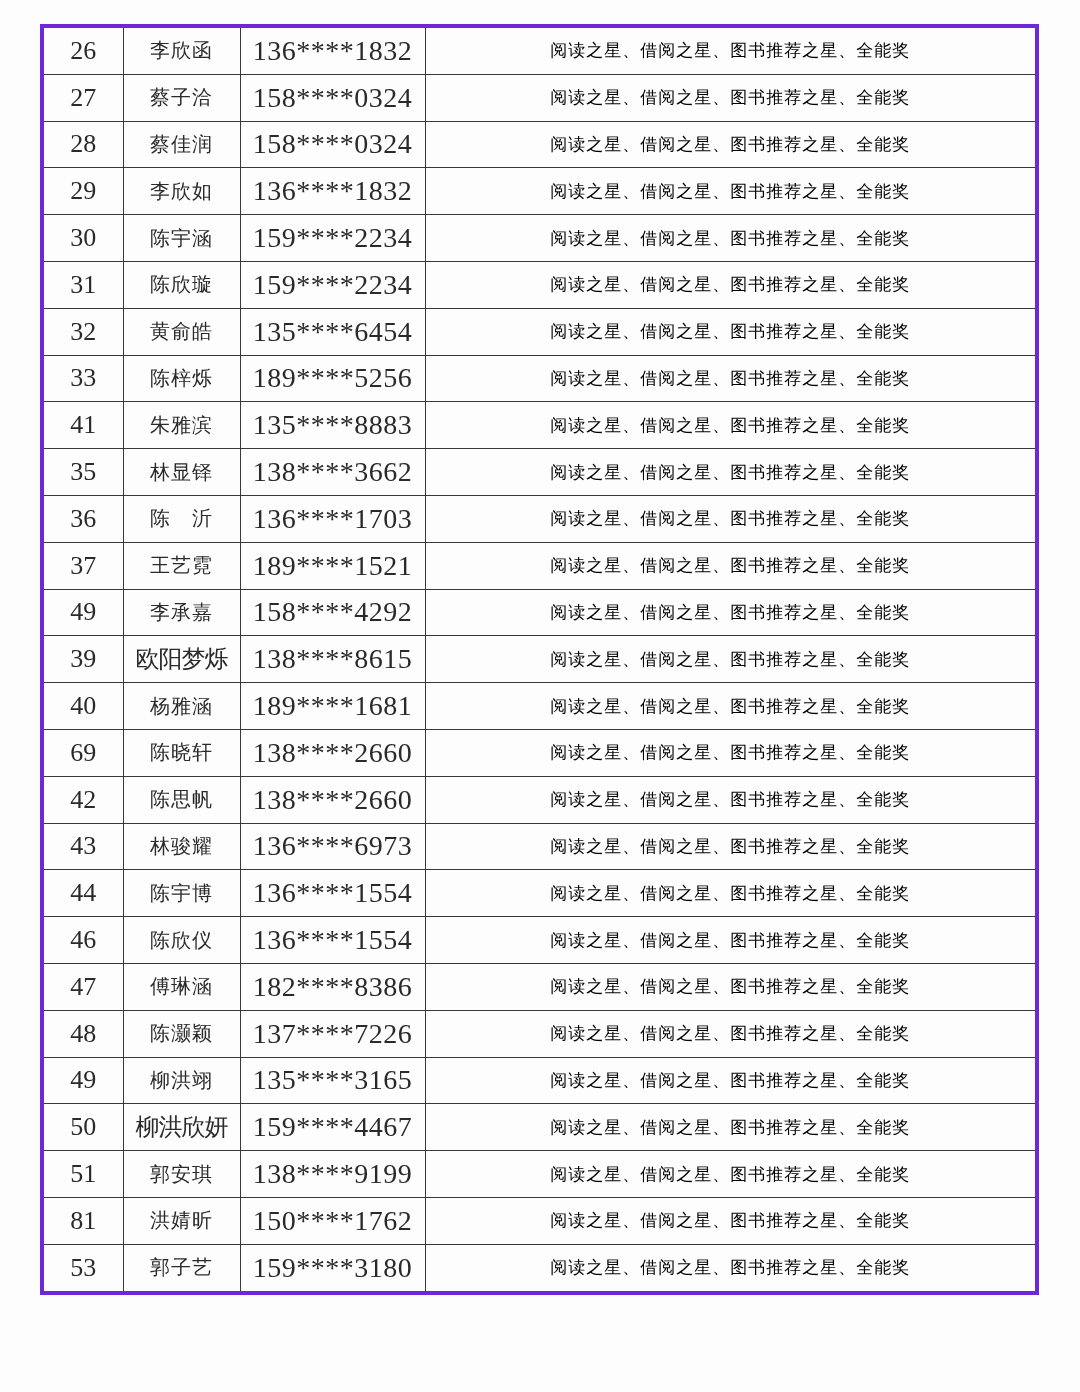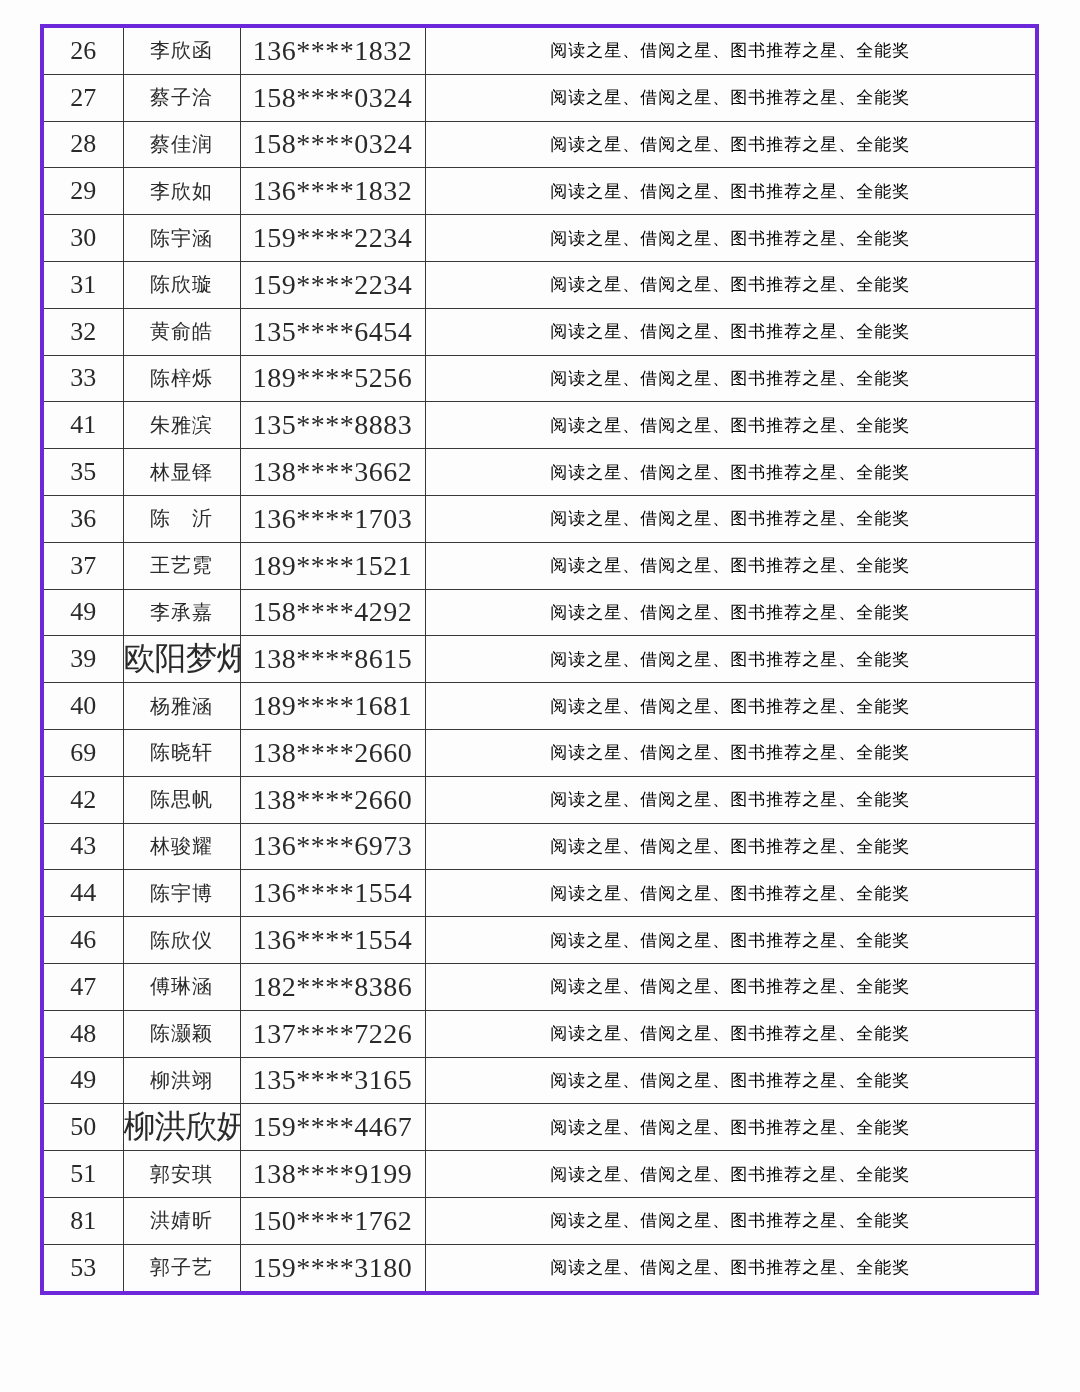--- a/index.html
+++ b/index.html
@@ -40,21 +40,21 @@
     .cell-no {
       font-family: "Liberation Serif", "DejaVu Serif", serif;
       font-size: 26px;
     }
     .cell-name {
       font-family: "DejaVu Sans", "Liberation Sans", sans-serif;
       font-size: 20px;
       letter-spacing: 1px;
     }
     .cell-name.long {
-      font-size: 32px;
+      font-size: 24px;
       letter-spacing: -1px;
     }
     .cell-phone {
       font-family: "Liberation Serif", "DejaVu Serif", serif;
       font-size: 28px;
       letter-spacing: 0.5px;
     }
     .cell-award {
       font-family: "DejaVu Sans", "Liberation Sans", sans-serif;
       font-size: 17px;

